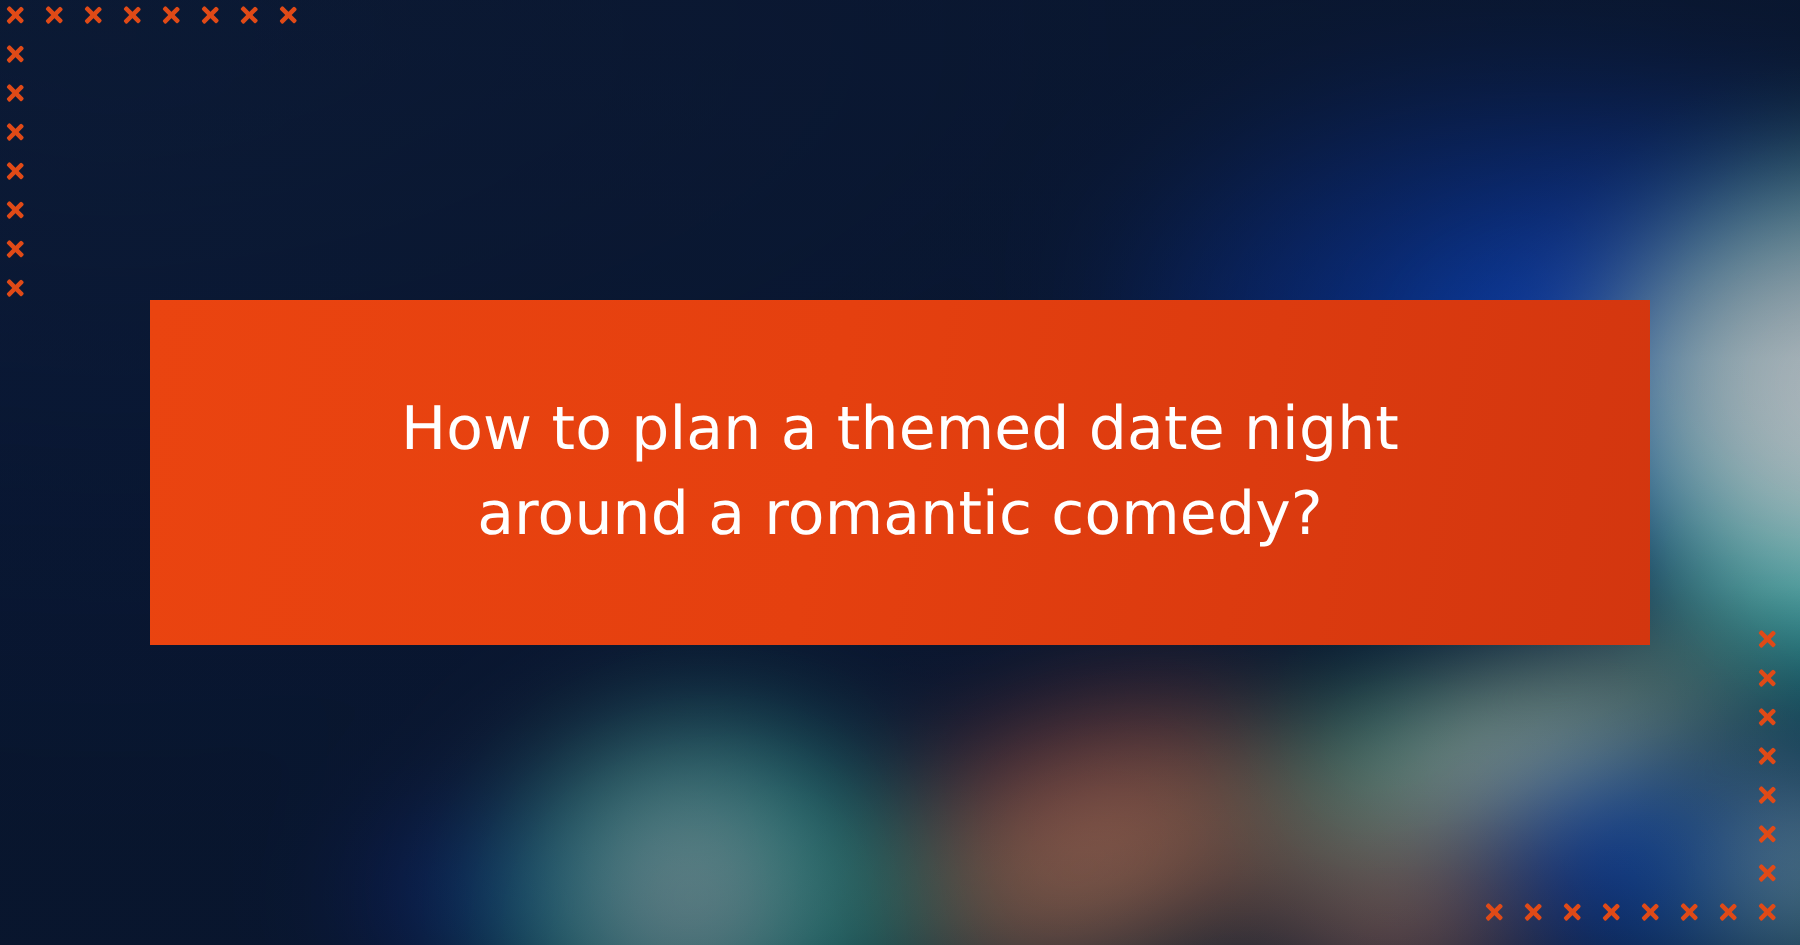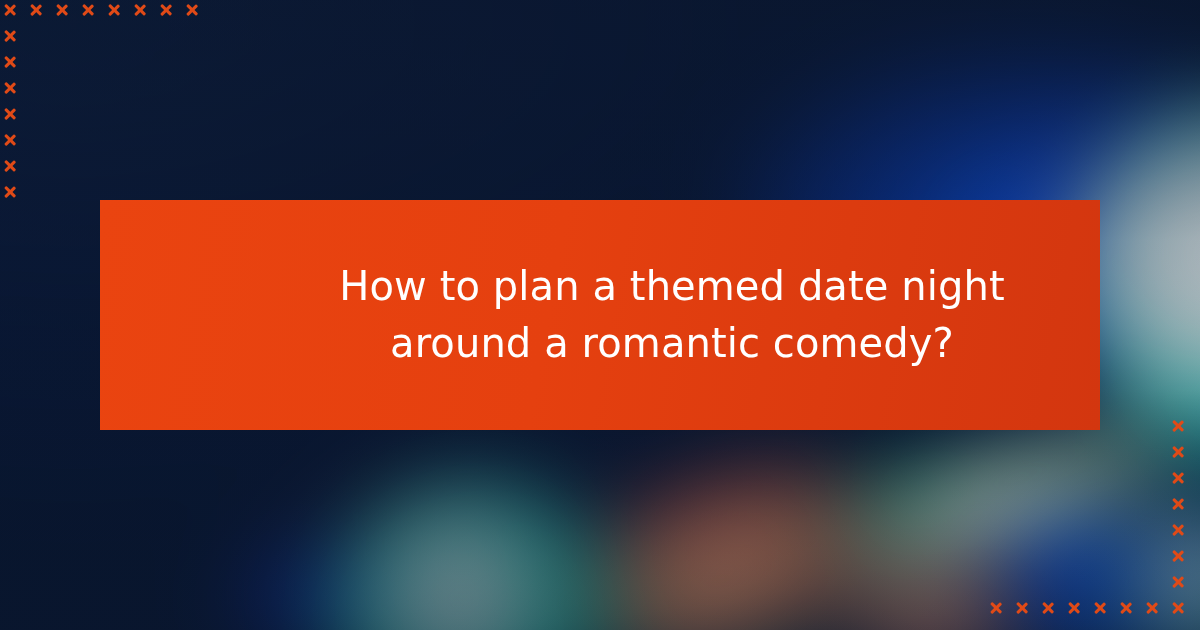--- a/index.html
+++ b/index.html
@@ -182,21 +182,21 @@
   
   #headline-banner {
     position: absolute;
     left: 100px;
     top: 200px;
     width: 1000px;
     height: 230px;
     background: linear-gradient(100deg, #ea4410 0%, #e5400f 45%, #d3360f 100%);
     display: flex;
     align-items: center;
-    justify-content: flex-end;
+    justify-content: center;
     padding: 0 58px;
   }
 
   #headline-text {
     color: #ffffff;
     font-size: 40px;
     line-height: 1.42;
     font-weight: 400;
     text-align: center;
     letter-spacing: 0.1px;

